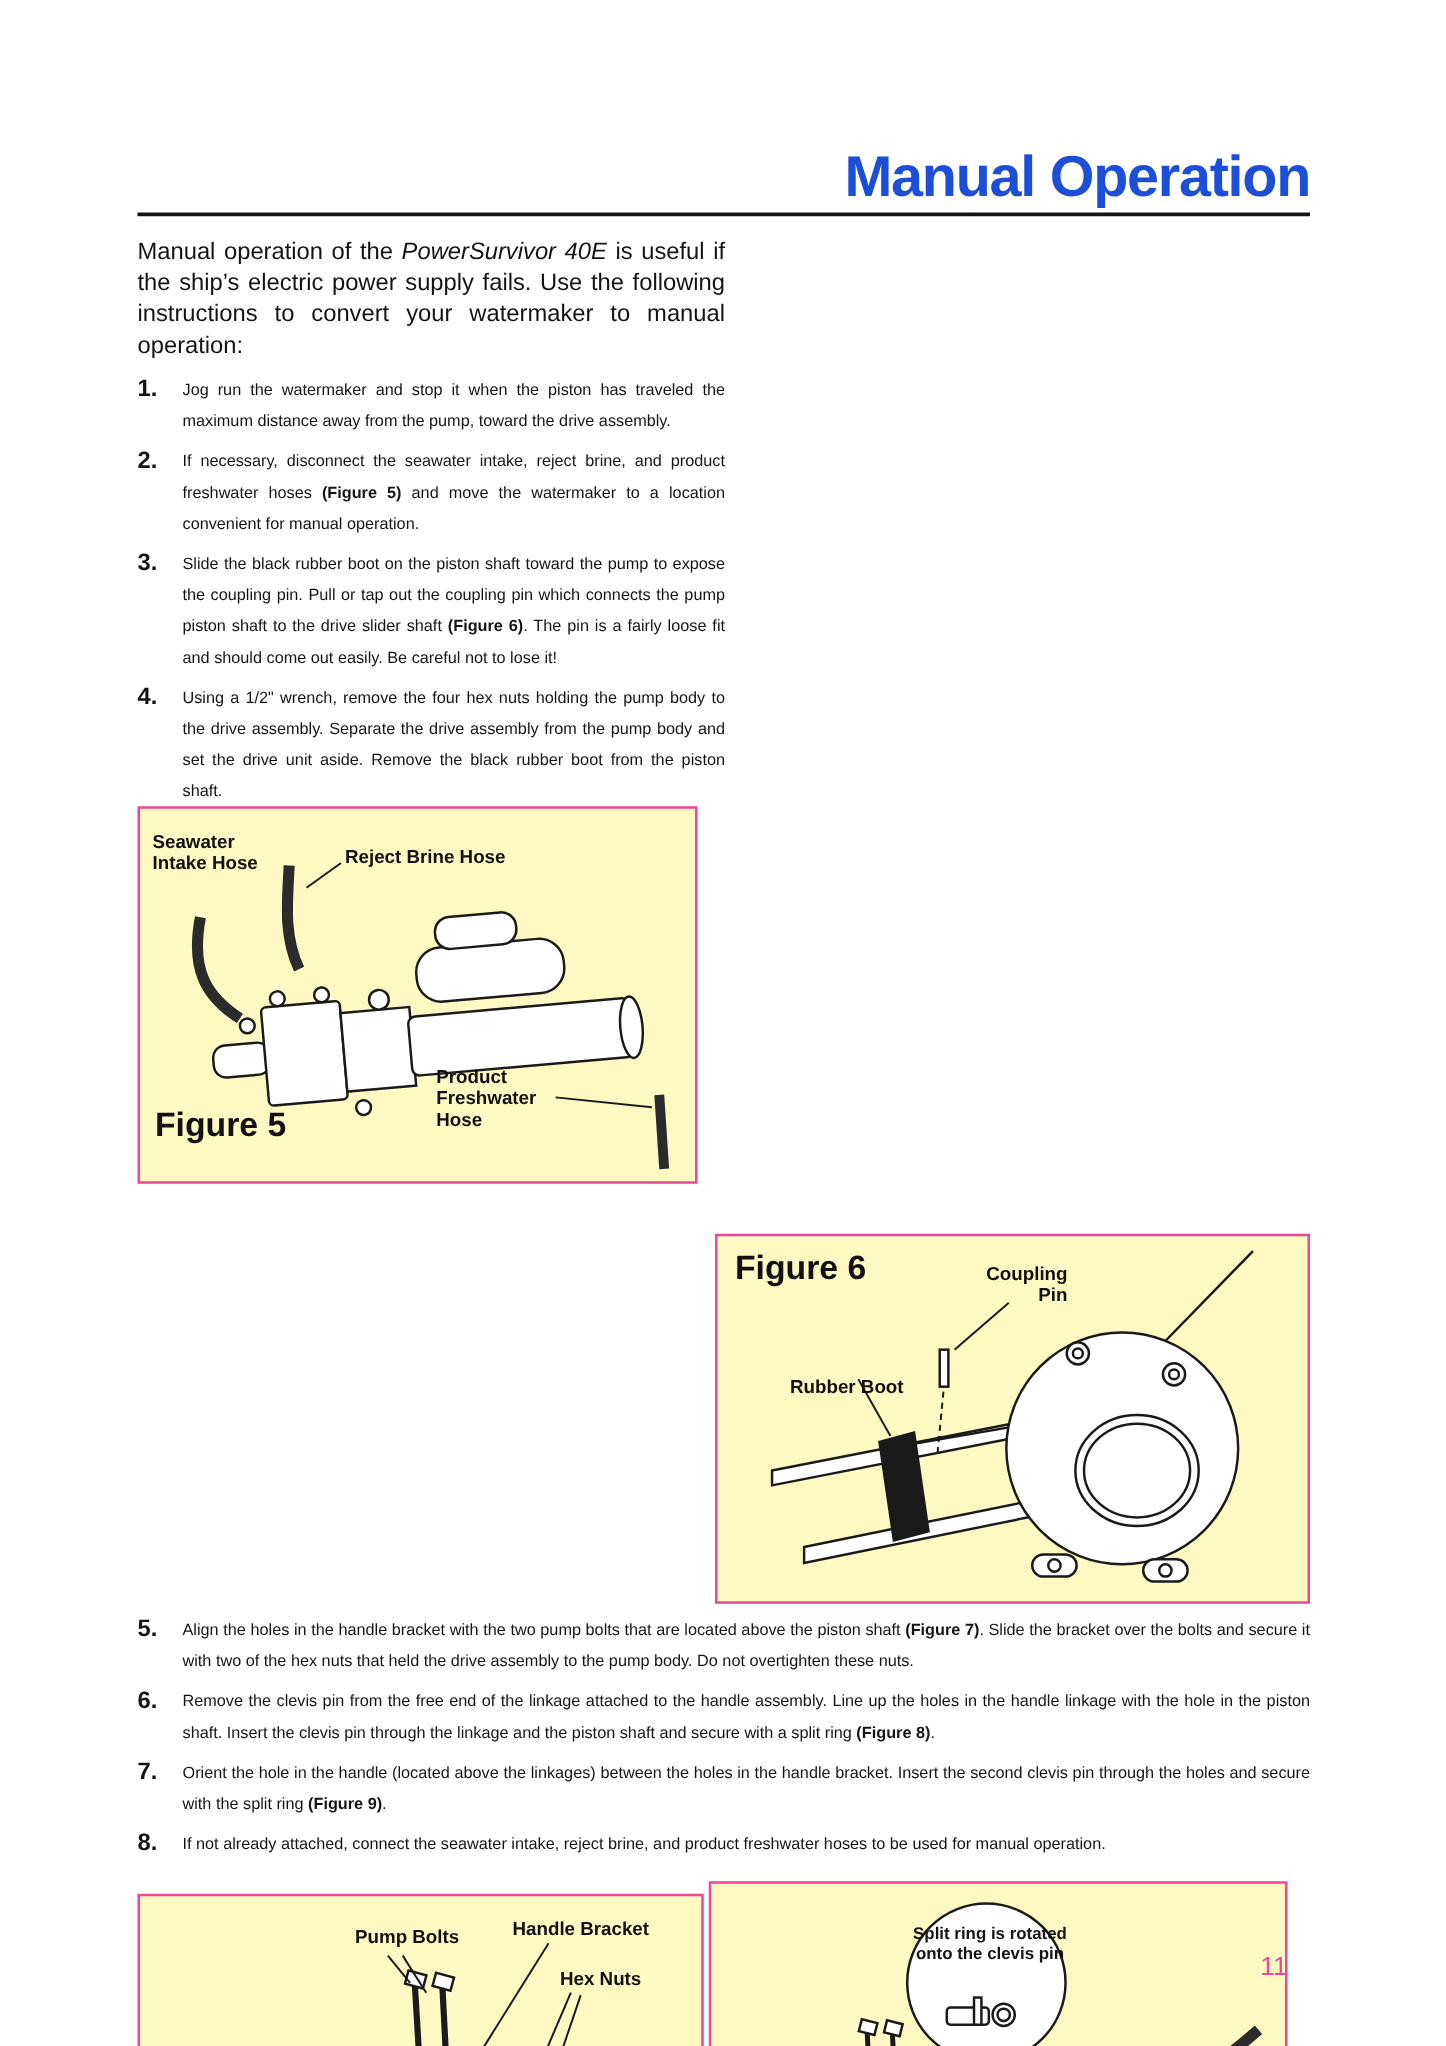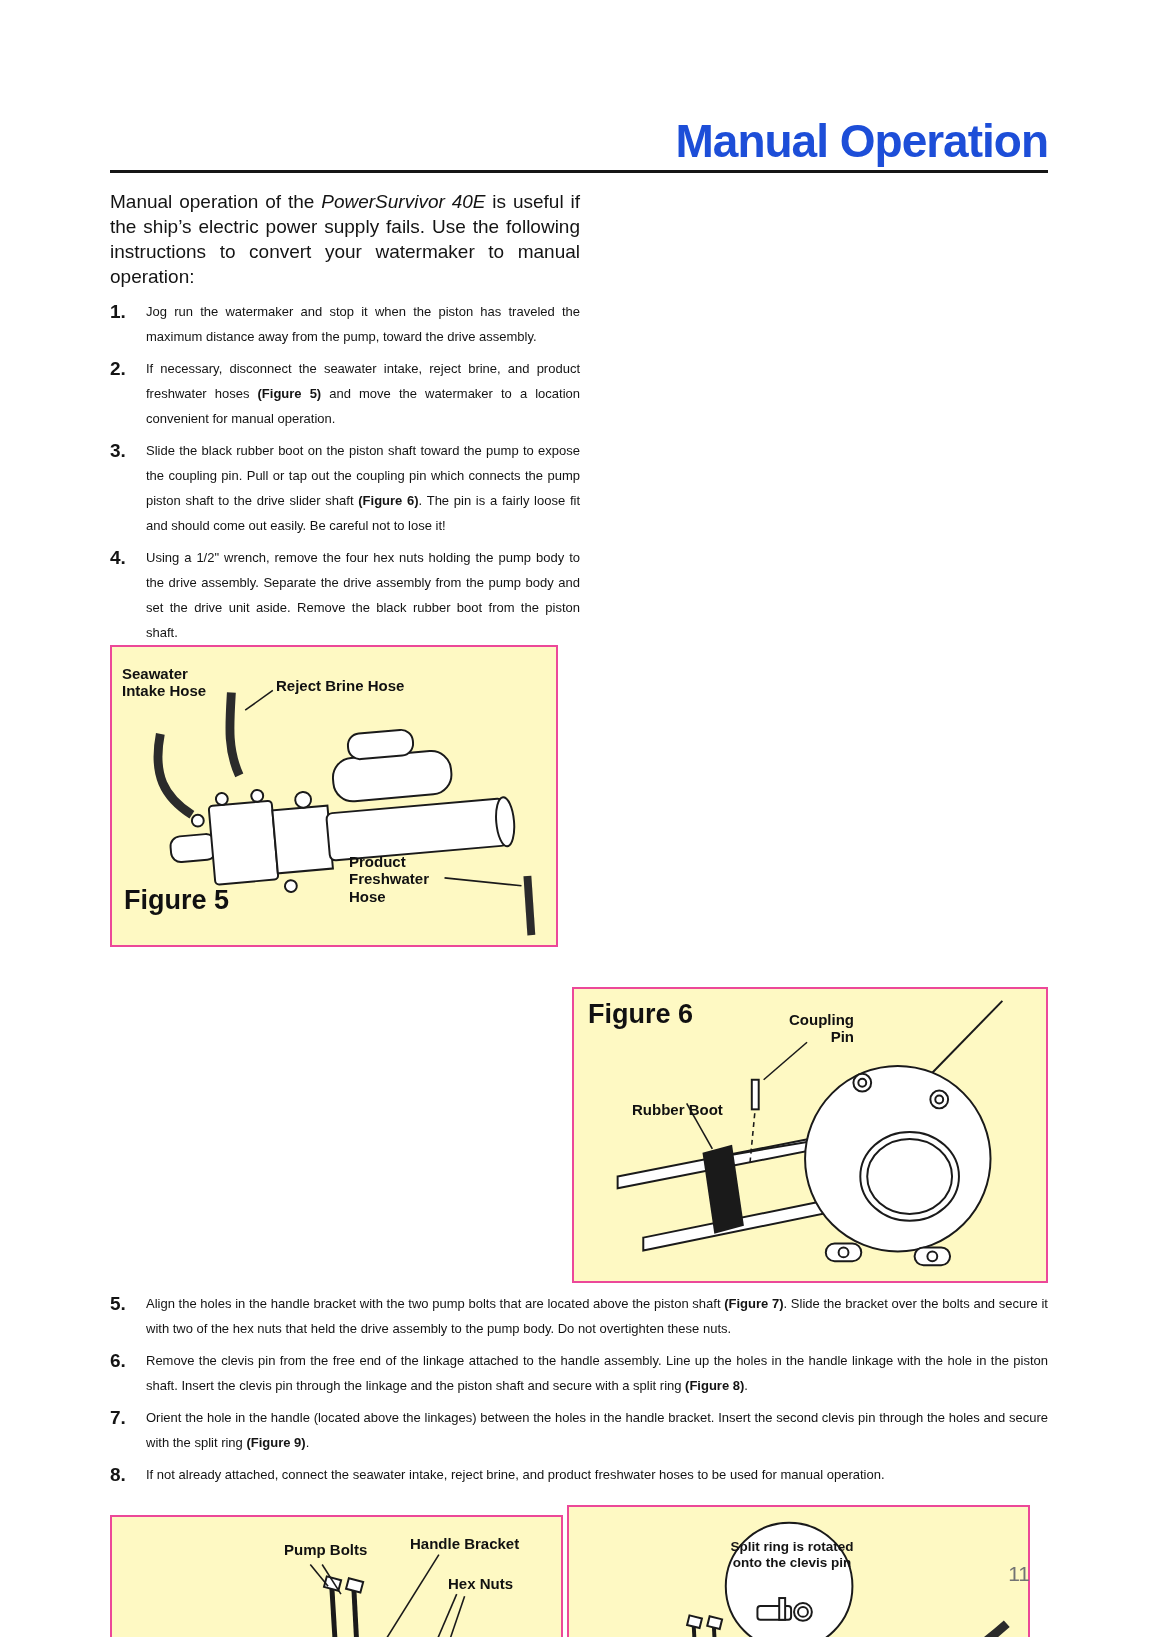--- a/index.html
+++ b/index.html
@@ -38,21 +38,21 @@
   .fig5 { width:448px; height:302px; }
   .fig6 { width:476px; height:296px; margin-left:auto; margin-top:40px; }
 
   .bottom-figs { display:flex; gap:4px; margin-top:18px; align-items:flex-start; }
   .fig7 { width:453px; height:370px; margin-top:10px; }
   .fig8 { width:463px; height:380px; }
 
   .callout-text { position:absolute; font-weight:bold; font-size:13.5px; line-height:1.15;
                   text-align:center; }
 
-  .pagenum { position:absolute; right:127px; top:1562px; font-size:21px; color:#737373; }
+  .pagenum { position:absolute; right:127px; top:1562px; font-size:21px; color:#ec4899; }
 </style>
 </head>
 <body>
 
 <div class="page">
 
   <div class="hdr">
     <h1>Manual Operation</h1>
     <div class="title-rule"></div>
   </div>

